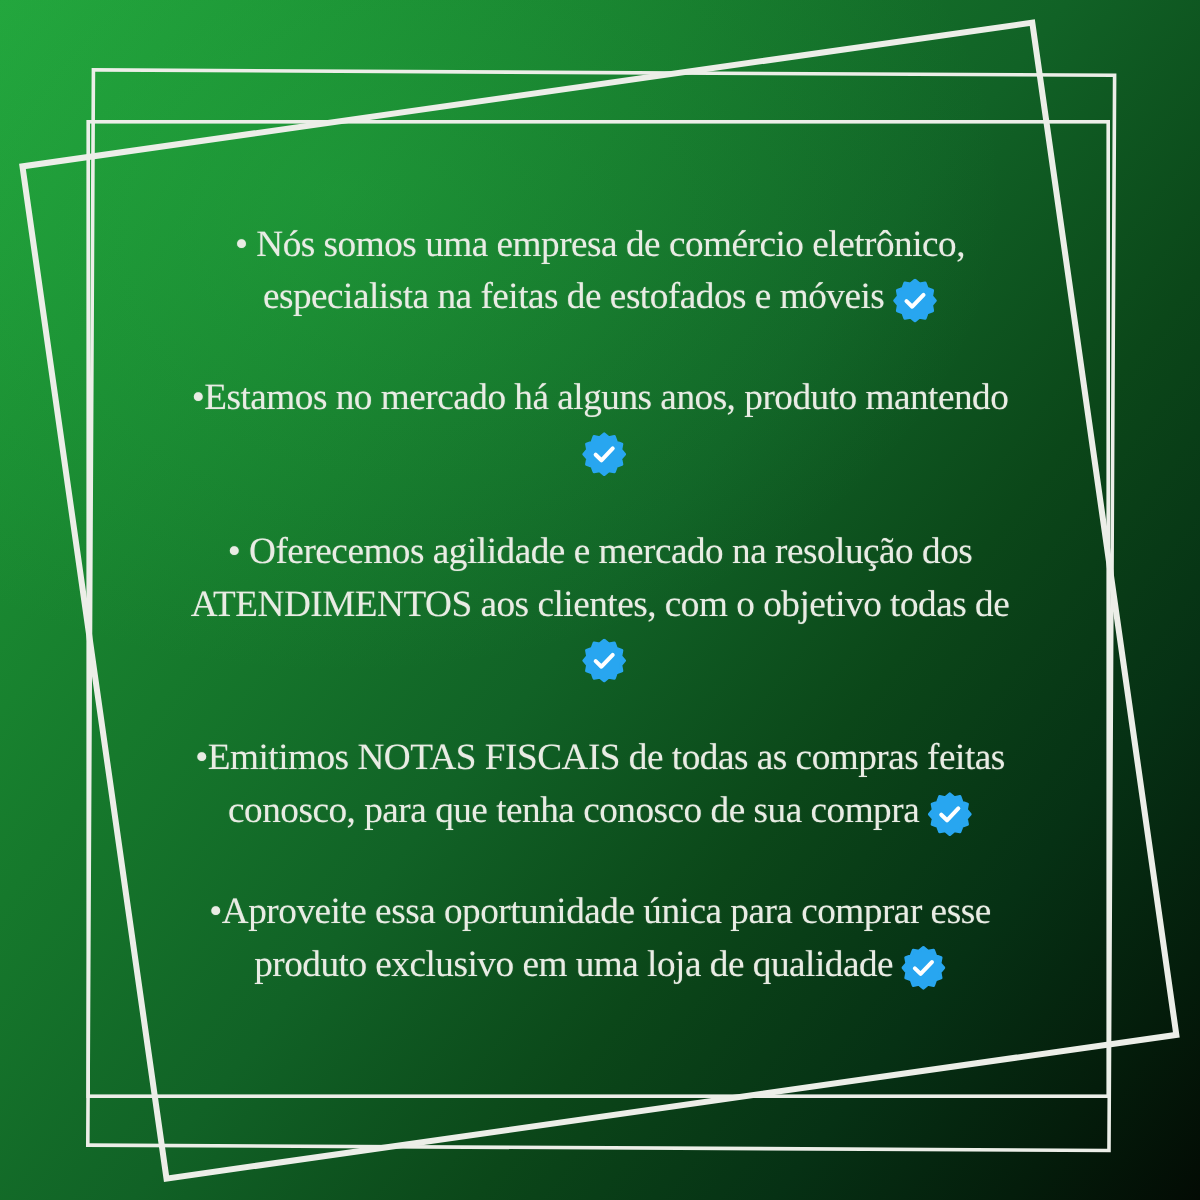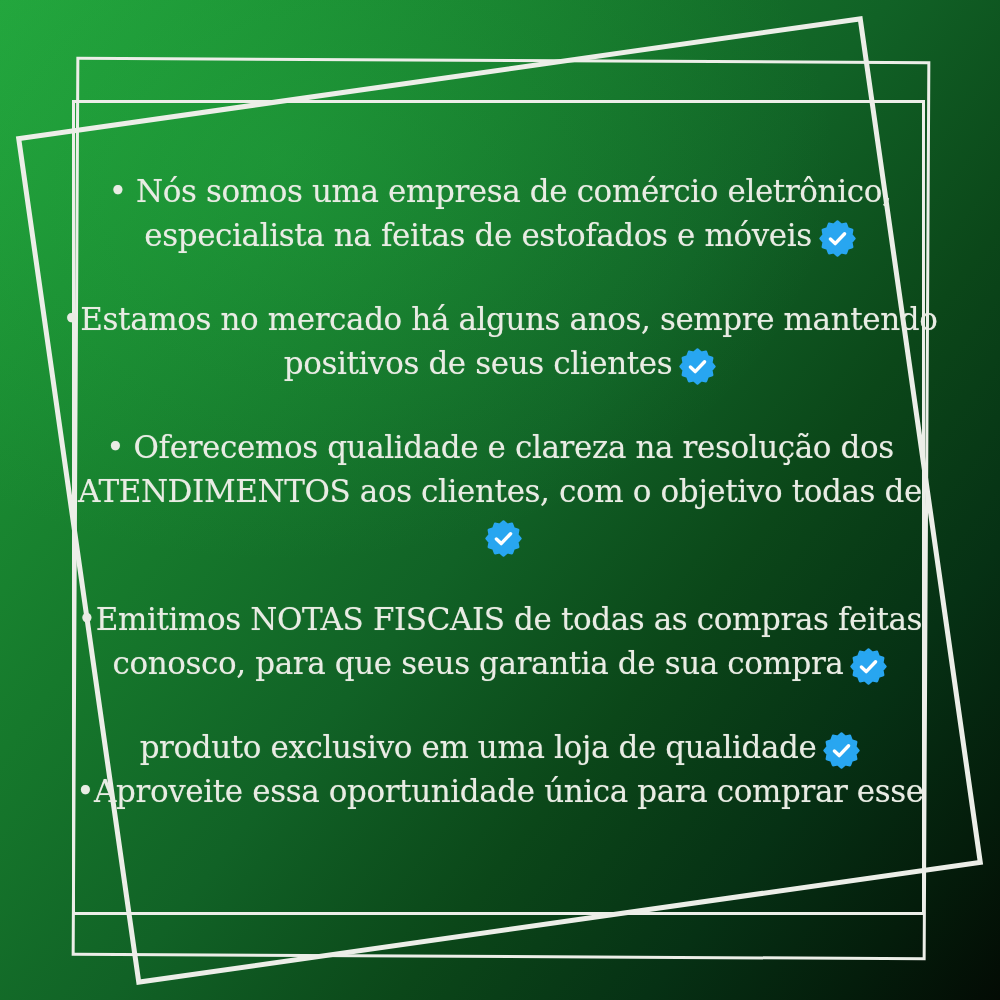--- a/index.html
+++ b/index.html
@@ -36,21 +36,21 @@
   .frame-thin-inner{
     left:72px;top:100px;width:853px;height:815px;
     border:3px solid var(--frame-color,#eceee8);
     z-index:1;
   }
   .content{
     position:absolute;inset:0;
     padding:165px 55px 0 55px;
     z-index:3;
   }
-  .para{margin:4px 0 40px 0;}
+  .para{margin:16px 0 40px 0;font-family:Liberation Serif, serif;}
   .line{
     display:flex;justify-content:center;align-items:center;
     height:44px;white-space:nowrap;
     font-size:31px;letter-spacing:-0.4px;
     color:var(--text-color,#e9ece4);
     text-shadow:0 0 1px rgba(233,236,228,0.45);
   }
   .badge{
     width:37px;height:37px;flex:0 0 auto;
     margin-left:7px;transform:translateY(3px);
@@ -81,62 +81,61 @@
         <span class="line">
           <span>especialista na feitas de estofados e móveis</span>
           <svg class="badge" viewBox="0 0 24 24" aria-hidden="true">
     <path class="seal" d="M23,12 L20.98,14.41 L21.53,17.5 L18.58,18.58 L17.5,21.53 L14.41,20.98 L12,23 L9.59,20.98 L6.5,21.53 L5.42,18.58 L2.47,17.5 L3.02,14.41 L1,12 L3.02,9.59 L2.47,6.5 L5.42,5.42 L6.5,2.47 L9.59,3.02 L12,1 L14.41,3.02 L17.5,2.47 L18.58,5.42 L21.53,6.5 L20.98,9.59 Z"></path>
     <path class="check" d="M7.4 12.3 L10.5 15.3 L16.6 8.9"></path>
   </svg>
         </span>
       </p>
       <p class="para">
         <span class="line">
-          <span>•Estamos no mercado há alguns anos, sempre mantendo</span>
+          <span>•Estamos no mercado há alguns anos, produto mantendo</span>
         </span>
         <span class="line">
-          <span>positivos de seus clientes</span>
           <svg class="badge" viewBox="0 0 24 24" aria-hidden="true">
     <path class="seal" d="M23,12 L20.98,14.41 L21.53,17.5 L18.58,18.58 L17.5,21.53 L14.41,20.98 L12,23 L9.59,20.98 L6.5,21.53 L5.42,18.58 L2.47,17.5 L3.02,14.41 L1,12 L3.02,9.59 L2.47,6.5 L5.42,5.42 L6.5,2.47 L9.59,3.02 L12,1 L14.41,3.02 L17.5,2.47 L18.58,5.42 L21.53,6.5 L20.98,9.59 Z"></path>
     <path class="check" d="M7.4 12.3 L10.5 15.3 L16.6 8.9"></path>
   </svg>
         </span>
       </p>
       <p class="para">
         <span class="line">
-          <span>• Oferecemos qualidade e clareza na resolução dos</span>
+          <span>• Oferecemos agilidade e mercado na resolução dos</span>
         </span>
         <span class="line">
           <span>ATENDIMENTOS aos clientes, com o objetivo todas de</span>
         </span>
         <span class="line">
           <svg class="badge" viewBox="0 0 24 24" aria-hidden="true">
     <path class="seal" d="M23,12 L20.98,14.41 L21.53,17.5 L18.58,18.58 L17.5,21.53 L14.41,20.98 L12,23 L9.59,20.98 L6.5,21.53 L5.42,18.58 L2.47,17.5 L3.02,14.41 L1,12 L3.02,9.59 L2.47,6.5 L5.42,5.42 L6.5,2.47 L9.59,3.02 L12,1 L14.41,3.02 L17.5,2.47 L18.58,5.42 L21.53,6.5 L20.98,9.59 Z"></path>
     <path class="check" d="M7.4 12.3 L10.5 15.3 L16.6 8.9"></path>
   </svg>
         </span>
       </p>
       <p class="para">
         <span class="line">
           <span>•Emitimos NOTAS FISCAIS de todas as compras feitas</span>
         </span>
         <span class="line">
-          <span>conosco, para que seus garantia de sua compra</span>
+          <span>conosco, para que tenha conosco de sua compra</span>
           <svg class="badge" viewBox="0 0 24 24" aria-hidden="true">
     <path class="seal" d="M23,12 L20.98,14.41 L21.53,17.5 L18.58,18.58 L17.5,21.53 L14.41,20.98 L12,23 L9.59,20.98 L6.5,21.53 L5.42,18.58 L2.47,17.5 L3.02,14.41 L1,12 L3.02,9.59 L2.47,6.5 L5.42,5.42 L6.5,2.47 L9.59,3.02 L12,1 L14.41,3.02 L17.5,2.47 L18.58,5.42 L21.53,6.5 L20.98,9.59 Z"></path>
     <path class="check" d="M7.4 12.3 L10.5 15.3 L16.6 8.9"></path>
   </svg>
         </span>
       </p>
       <p class="para">
         <span class="line">
+          <span>•Aproveite essa oportunidade única para comprar esse</span>
+        </span>
+        <span class="line">
           <span>produto exclusivo em uma loja de qualidade</span>
           <svg class="badge" viewBox="0 0 24 24" aria-hidden="true">
     <path class="seal" d="M23,12 L20.98,14.41 L21.53,17.5 L18.58,18.58 L17.5,21.53 L14.41,20.98 L12,23 L9.59,20.98 L6.5,21.53 L5.42,18.58 L2.47,17.5 L3.02,14.41 L1,12 L3.02,9.59 L2.47,6.5 L5.42,5.42 L6.5,2.47 L9.59,3.02 L12,1 L14.41,3.02 L17.5,2.47 L18.58,5.42 L21.53,6.5 L20.98,9.59 Z"></path>
     <path class="check" d="M7.4 12.3 L10.5 15.3 L16.6 8.9"></path>
   </svg>
         </span>
-        <span class="line">
-          <span>•Aproveite essa oportunidade única para comprar esse</span>
-        </span>
       </p>
     </div>
 </div>
 
 </body></html>

